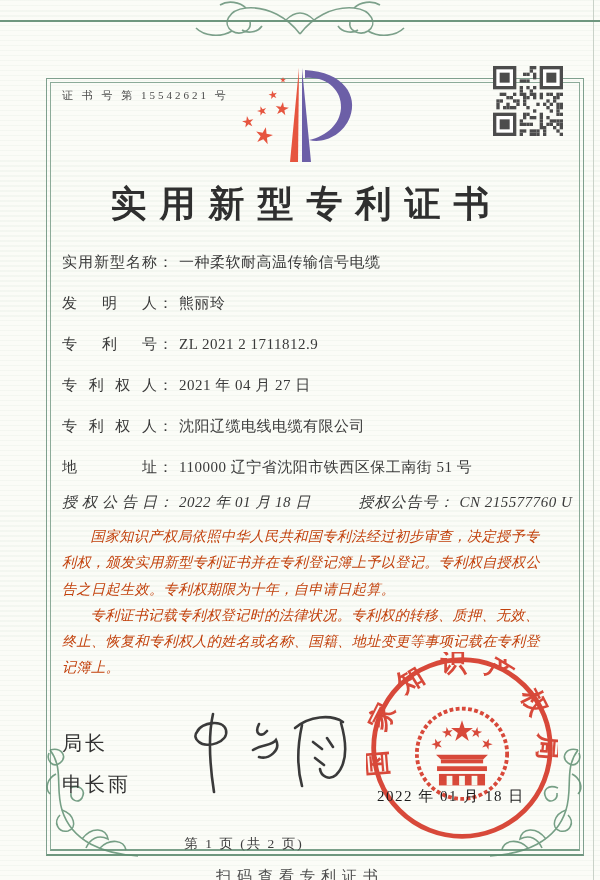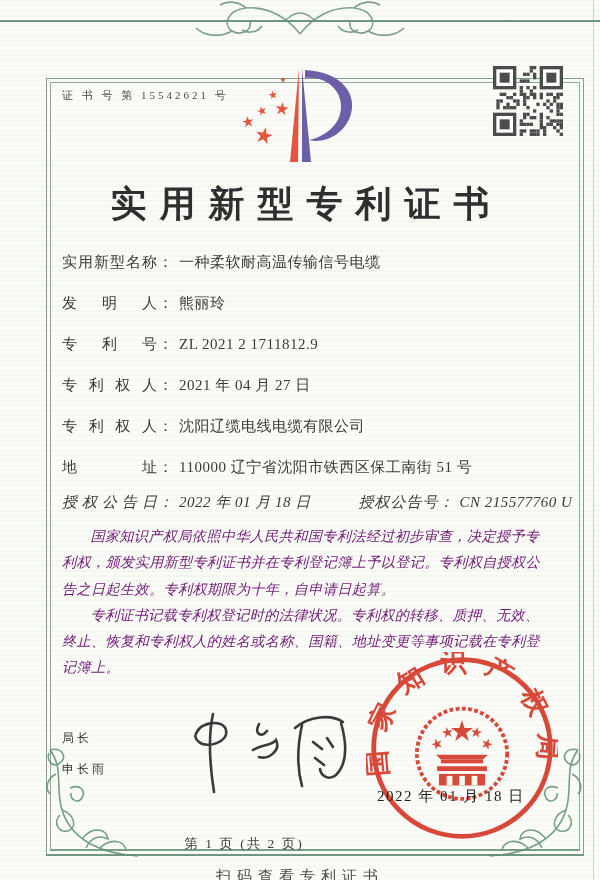--- a/index.html
+++ b/index.html
@@ -60,25 +60,25 @@
   }
   .colon { display:inline-block; margin-right:6px; }
   .fvalue { letter-spacing:0.5px; }
   .grant-row { margin-top:-6px;font-style:italic; }
   .grant-no { margin-left:44px; }
   .grant-no .flabel2 { letter-spacing:1px; }
 
   .body-text {
     position:absolute; left:62px; top:523px; width:482px;
     font-size:14.2px; line-height:1.85; font-style:italic;
-    color:#701a75; letter-spacing:0.3px;
+    color:#c2410c; letter-spacing:0.3px;
   }
   .body-text p { text-indent:2em; }
 
-  .signer { position:absolute; left:62px; top:730px; font-size:12px;font-family:Liberation Mono, monospace; }
+  .signer { position:absolute; left:62px; top:730px; font-size:20px;font-family:Liberation Mono, monospace; }
   .signer div { letter-spacing:3px; margin-bottom:14px; color:#333; }
   .signature { position:absolute; left:183px; top:698px; width:178px; height:102px; }
 
   .seal { position:absolute; left:366px; top:652px; width:192px; height:192px;
           opacity:0.92; mix-blend-mode:multiply; }
   .seal-date {
     position:absolute; left:377px; top:787px; z-index:5;
     font-size:15px; color:#1d1d1d; letter-spacing:1.5px;
   }
 

